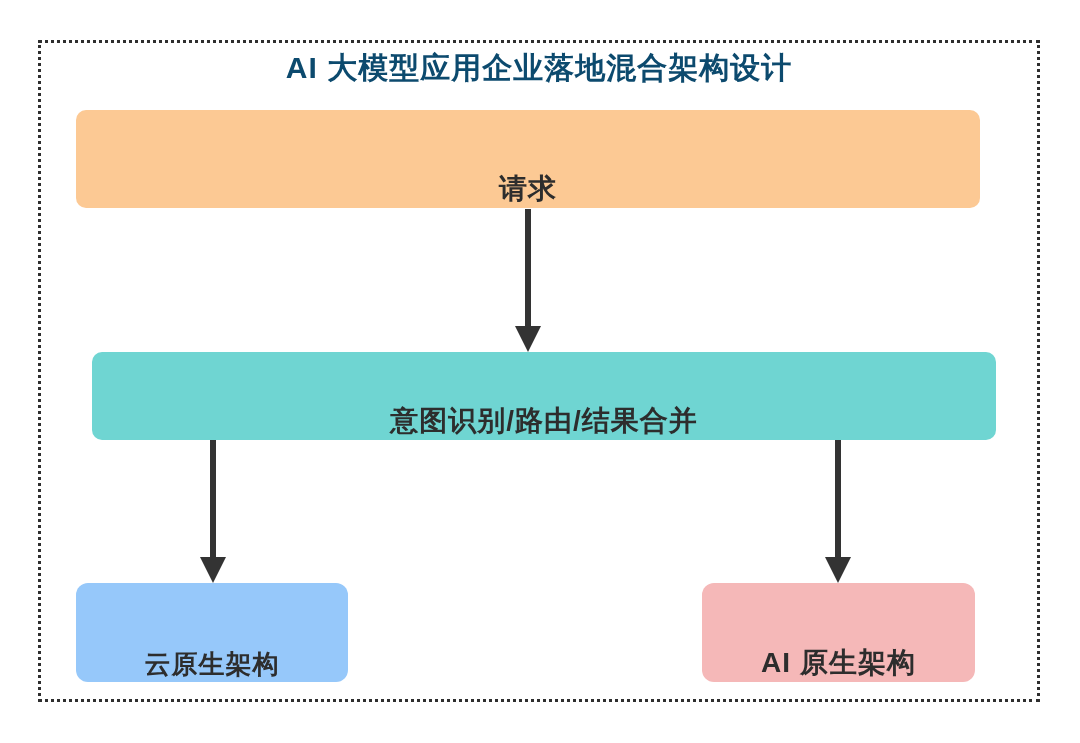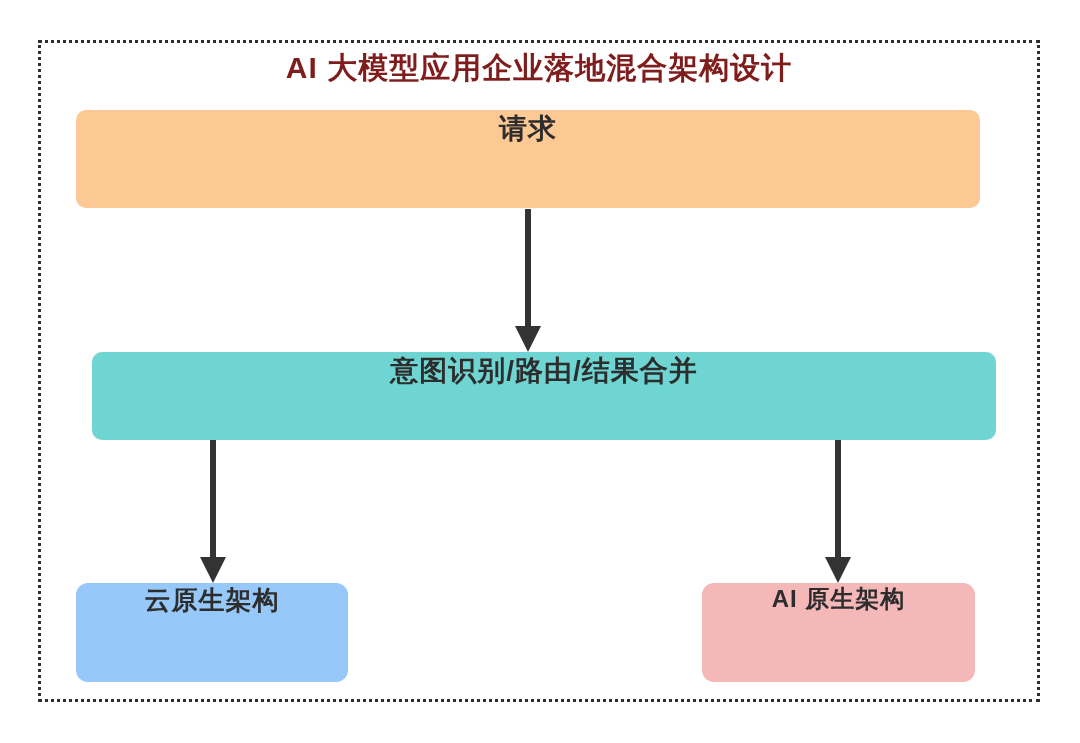--- a/index.html
+++ b/index.html
@@ -29,21 +29,21 @@
     top: 48px;
     width: 1002px;
     text-align: center;
     font-size: 30px;
     font-weight: bold;
     letter-spacing: 1px;
   }
   .node {
     position: absolute;
     display: flex;
-    align-items: flex-start;
+    align-items: flex-end;
     justify-content: center;
     box-sizing: border-box;
   }
   .node .node-label {
     font-weight: bold;
     color: #2d2d2d;
     letter-spacing: 1px;
     white-space: nowrap;
   }
   .node-request {
@@ -70,21 +70,21 @@
     border-radius: 12px;
   }
   .node-cloud .node-label { font-size: 26px; }
   .node-ai {
     left: 702px;
     top: 583px;
     width: 273px;
     height: 99px;
     border-radius: 12px;
   }
-  .node-ai .node-label { font-size: 24px; }
+  .node-ai .node-label { font-size: 28px; }
 
   .arrow {
     position: absolute;
     display: flex;
     flex-direction: column;
     align-items: center;
     transform: translateX(-50%);
   }
   .arrow-line {
     width: 6px;
@@ -102,21 +102,21 @@
   .arrow-left   { left: 213px; top: 440px; height: 143px; }
   .arrow-right  { left: 838px; top: 440px; height: 143px; }
 </style>
 </head>
 <body>
 
 <div class="canvas">
 
   <div class="frame"></div>
 
-  <div class="diagram-title" style="color: #7f1d1d;">AI 大模型应用企业落地混合架构设计</div>
+  <div class="diagram-title" style="color: #0c4a6e;">AI 大模型应用企业落地混合架构设计</div>
 
   <div class="node node-request" style="background-color: rgb(252, 201, 148);">
     <span class="node-label">请求</span>
   </div>
 
   <div class="arrow arrow-center">
     <div class="arrow-line"></div>
     <div class="arrow-head"></div>
   </div>
 

